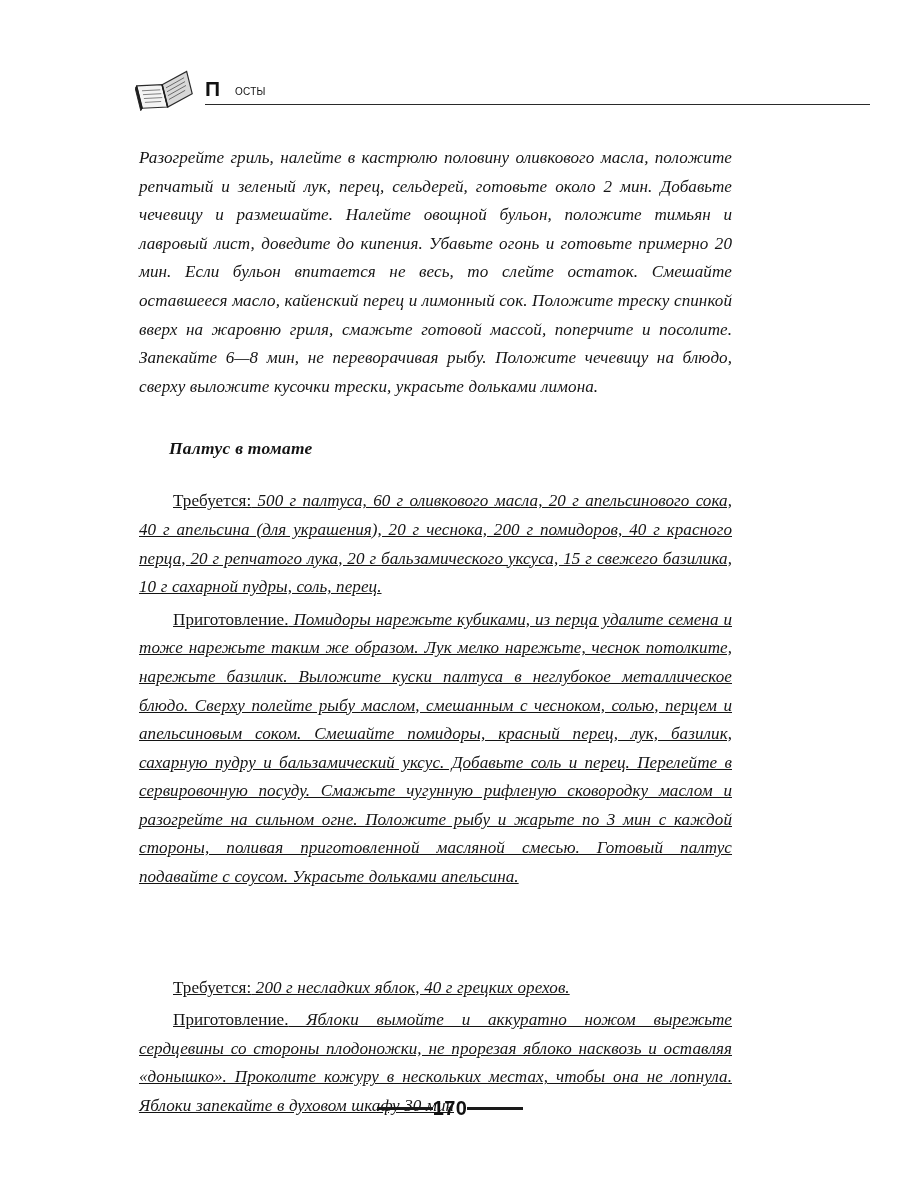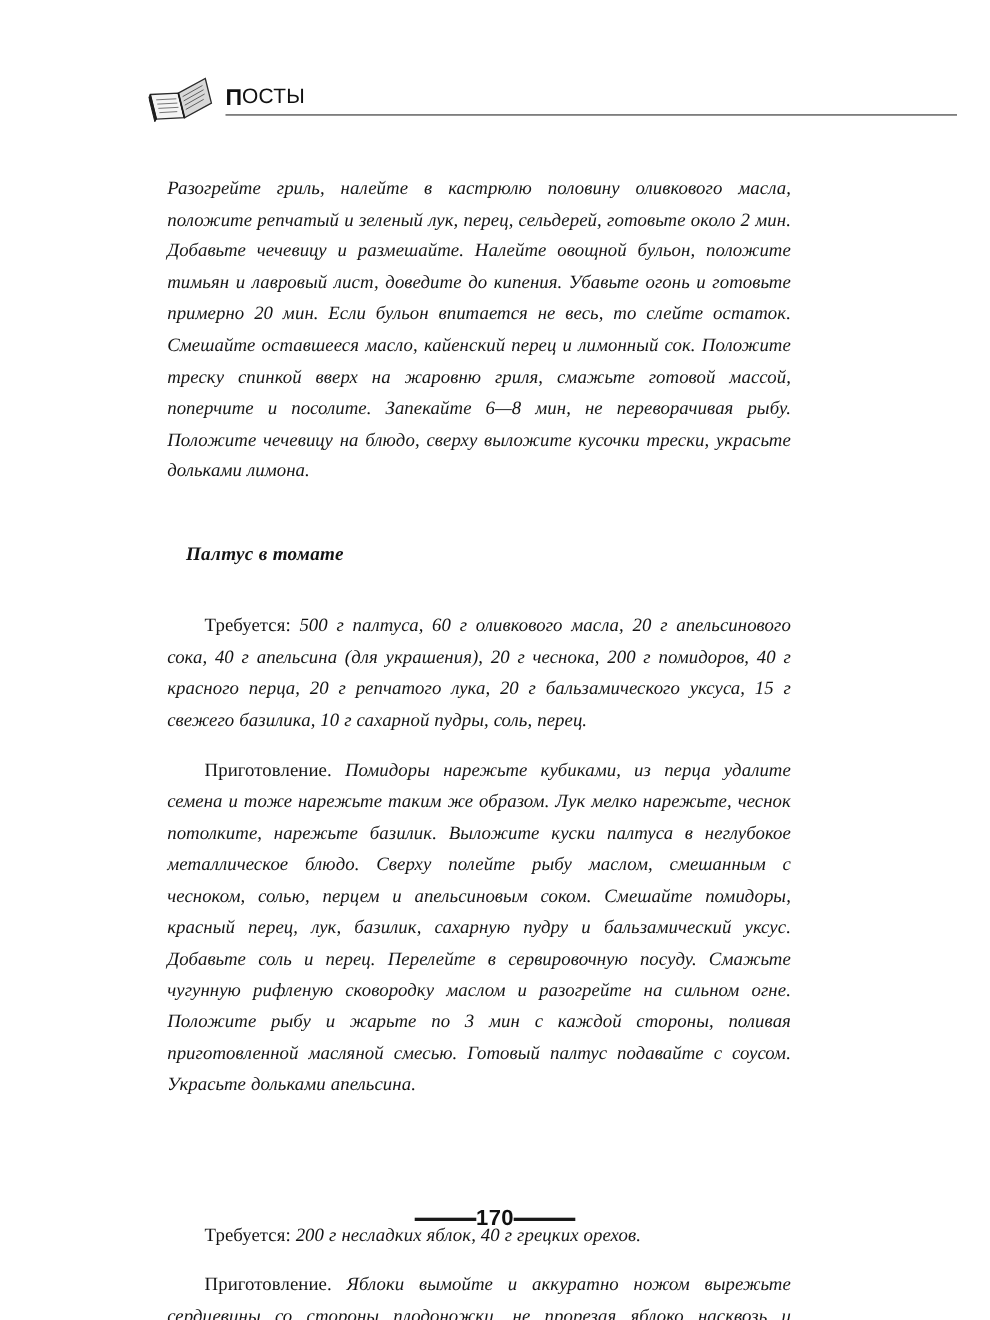--- a/index.html
+++ b/index.html
@@ -49,53 +49,54 @@
     font-weight: bold;
     color: #111;
     white-space: nowrap;
   }
   .header-title .drop {
     font-size: 21px;
     line-height: 1;
     vertical-align: -1px;
   }
   .header-title .rest {
-    font-size: 19px;
+    font-size: 10px;
     line-height: 1;
     font-weight: normal;
     letter-spacing: 0.2px;
+    margin-left: 15px;
   }
   .header-rule {
     position: absolute;
     left: 70px;
     top: 36px;
     width: 665px;
     height: 1px;
     background: #2a2a2a;
   }
 
   
   .column {
     position: absolute;
     left: 135px;
     top: 140px;
     width: 601px;
   }
 
   p.body {
-    margin: 17px;
+    margin: 4px;
     font-style: italic;
     font-size: 17.1px;
     line-height: 28.6px;
     text-align: justify;
     text-justify: inter-word;
     letter-spacing: 0.05px;
     word-spacing: 0.2px;
   }
-  p.body.indent { text-indent: 34px; }
+  p.body.indent { text-indent: 34px; text-decoration: underline; }
   p.body.lastline-left { text-align-last: left; }
 
   .roman { font-style: normal; }
 
   h3.recipe-title {
     margin: 0;
     font-style: italic;
     font-weight: bold;
     font-size: 17.4px;
     line-height: 26px;

